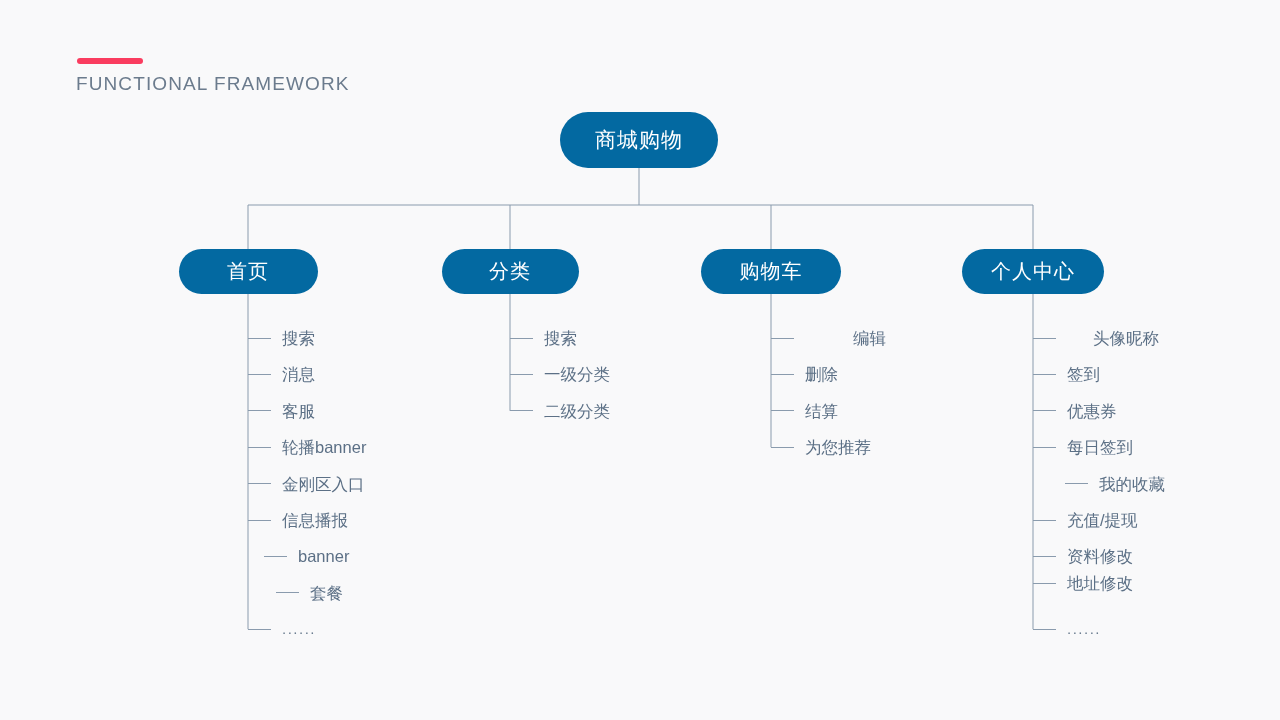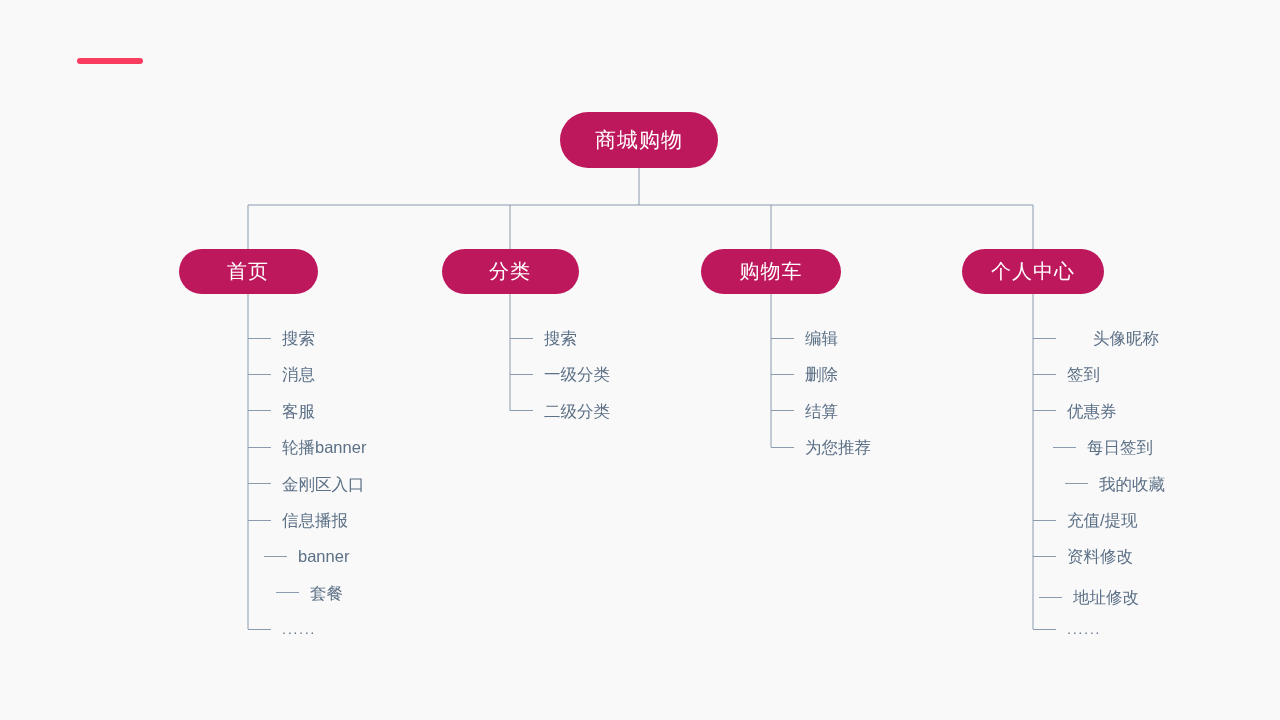--- a/index.html
+++ b/index.html
@@ -60,21 +60,21 @@
     top: 0; left: 0;
     width: 1280px;
     height: 720px;
     pointer-events: none;
   }
 
   
   .node {
     position: absolute;
     box-sizing: border-box;
-    background: #be185d;
+    background: #0369a1;
     color: #ffffff;
     border-radius: 26px;
     display: flex;
     align-items: center;
     justify-content: center;
     white-space: nowrap;
     z-index: 5;
   }
   .node-root {
     font-size: 21px;
@@ -116,20 +116,21 @@
     color: #6b7d90;
   }
 </style>
 </head>
 <body>
 
 <div id="canvas">
 
   <div class="header">
     <div class="header-underline"></div>
+    <div class="header-subtitle">FUNCTIONAL FRAMEWORK</div>
   </div>
 
   <svg id="wires" viewBox="0 0 1280 720">
       <line x1="639" y1="168" x2="639" y2="205" stroke="#8a9bad" stroke-width="1"></line>
       <line x1="248" y1="205" x2="1033" y2="205" stroke="#8a9bad" stroke-width="1"></line>
       <line x1="248" y1="205" x2="248" y2="629.2" stroke="#8a9bad" stroke-width="1"></line>
       <line x1="510" y1="205" x2="510" y2="410.8" stroke="#8a9bad" stroke-width="1"></line>
       <line x1="771" y1="205" x2="771" y2="447.2" stroke="#8a9bad" stroke-width="1"></line>
       <line x1="1033" y1="205" x2="1033" y2="629.2" stroke="#8a9bad" stroke-width="1"></line>
     </svg>
@@ -188,21 +189,21 @@
         <span class="leaf-dash"></span>
         <span class="leaf-label">一级分类</span>
       </div>
       <div class="leaf" style="left: 510px; top: 399.8px;">
         <span class="leaf-dash"></span>
         <span class="leaf-label">二级分类</span>
       </div>
       <div class="node node-branch" style="width: 140px; left: 701px; top: 249px;">
         <span>购物车</span>
       </div>
-      <div class="leaf" style="left: 771px; top: 327px;">
+      <div class="leaf" style="left: 771px; top: 327px; gap: 48px;">
         <span class="leaf-dash"></span>
         <span class="leaf-label">编辑</span>
       </div>
       <div class="leaf" style="left: 771px; top: 363.4px;">
         <span class="leaf-dash"></span>
         <span class="leaf-label">删除</span>
       </div>
       <div class="leaf" style="left: 771px; top: 399.8px;">
         <span class="leaf-dash"></span>
         <span class="leaf-label">结算</span>
@@ -219,37 +220,37 @@
         <span class="leaf-label">头像昵称</span>
       </div>
       <div class="leaf" style="left: 1033px; top: 363.4px;">
         <span class="leaf-dash"></span>
         <span class="leaf-label">签到</span>
       </div>
       <div class="leaf" style="left: 1033px; top: 399.8px;">
         <span class="leaf-dash"></span>
         <span class="leaf-label">优惠券</span>
       </div>
-      <div class="leaf" style="left: 1033px; top: 436.2px; padding-left: 20px;">
+      <div class="leaf" style="left: 1033px; top: 436.2px;">
         <span class="leaf-dash"></span>
         <span class="leaf-label">每日签到</span>
       </div>
       <div class="leaf" style="left: 1033px; top: 472.6px; padding-left: 32px;">
         <span class="leaf-dash"></span>
         <span class="leaf-label">我的收藏</span>
       </div>
       <div class="leaf" style="left: 1033px; top: 509px;">
         <span class="leaf-dash"></span>
         <span class="leaf-label">充值/提现</span>
       </div>
       <div class="leaf" style="left: 1033px; top: 545.4px;">
         <span class="leaf-dash"></span>
         <span class="leaf-label">资料修改</span>
       </div>
-      <div class="leaf" style="left: 1033px; top: 586px; margin-left: 6px;">
+      <div class="leaf" style="left: 1033px; top: 572px;">
         <span class="leaf-dash"></span>
         <span class="leaf-label">地址修改</span>
       </div>
       <div class="leaf leaf-ellipsis" style="left: 1033px; top: 618.2px;">
         <span class="leaf-dash"></span>
         <span class="leaf-label">......</span>
       </div>
     </div>
 
 </div>

